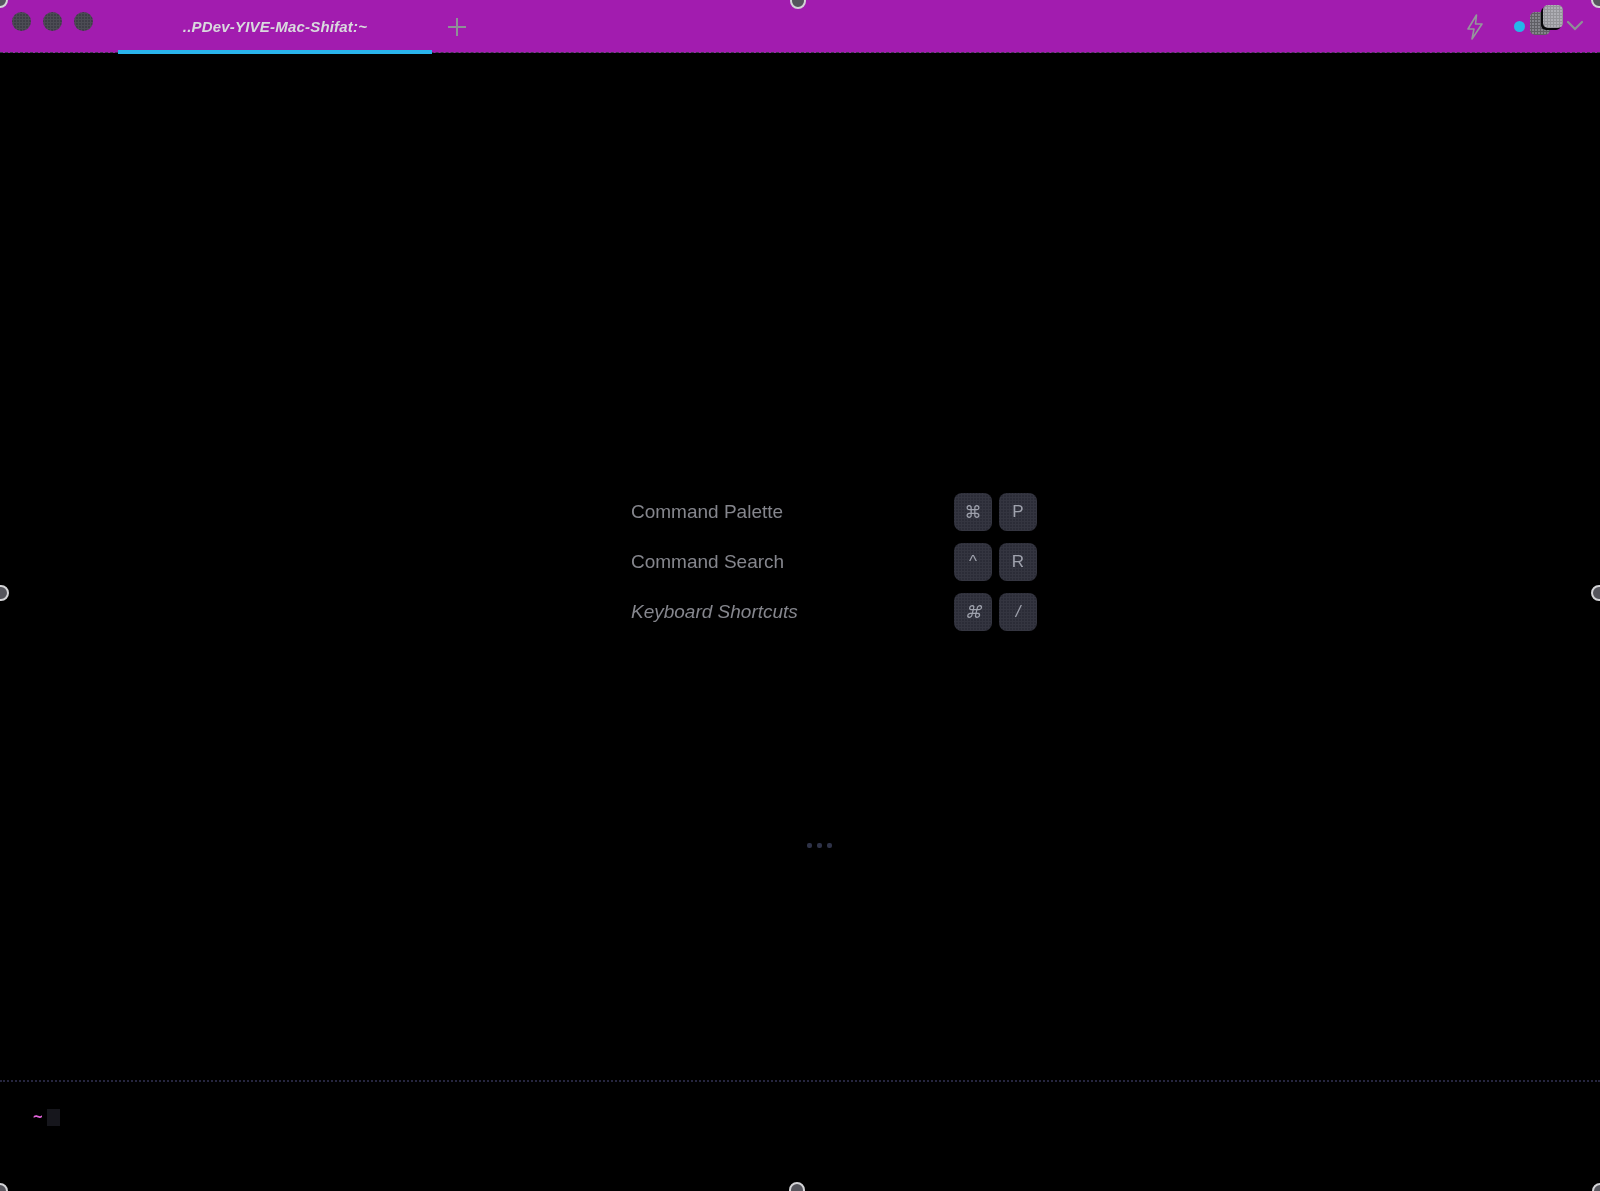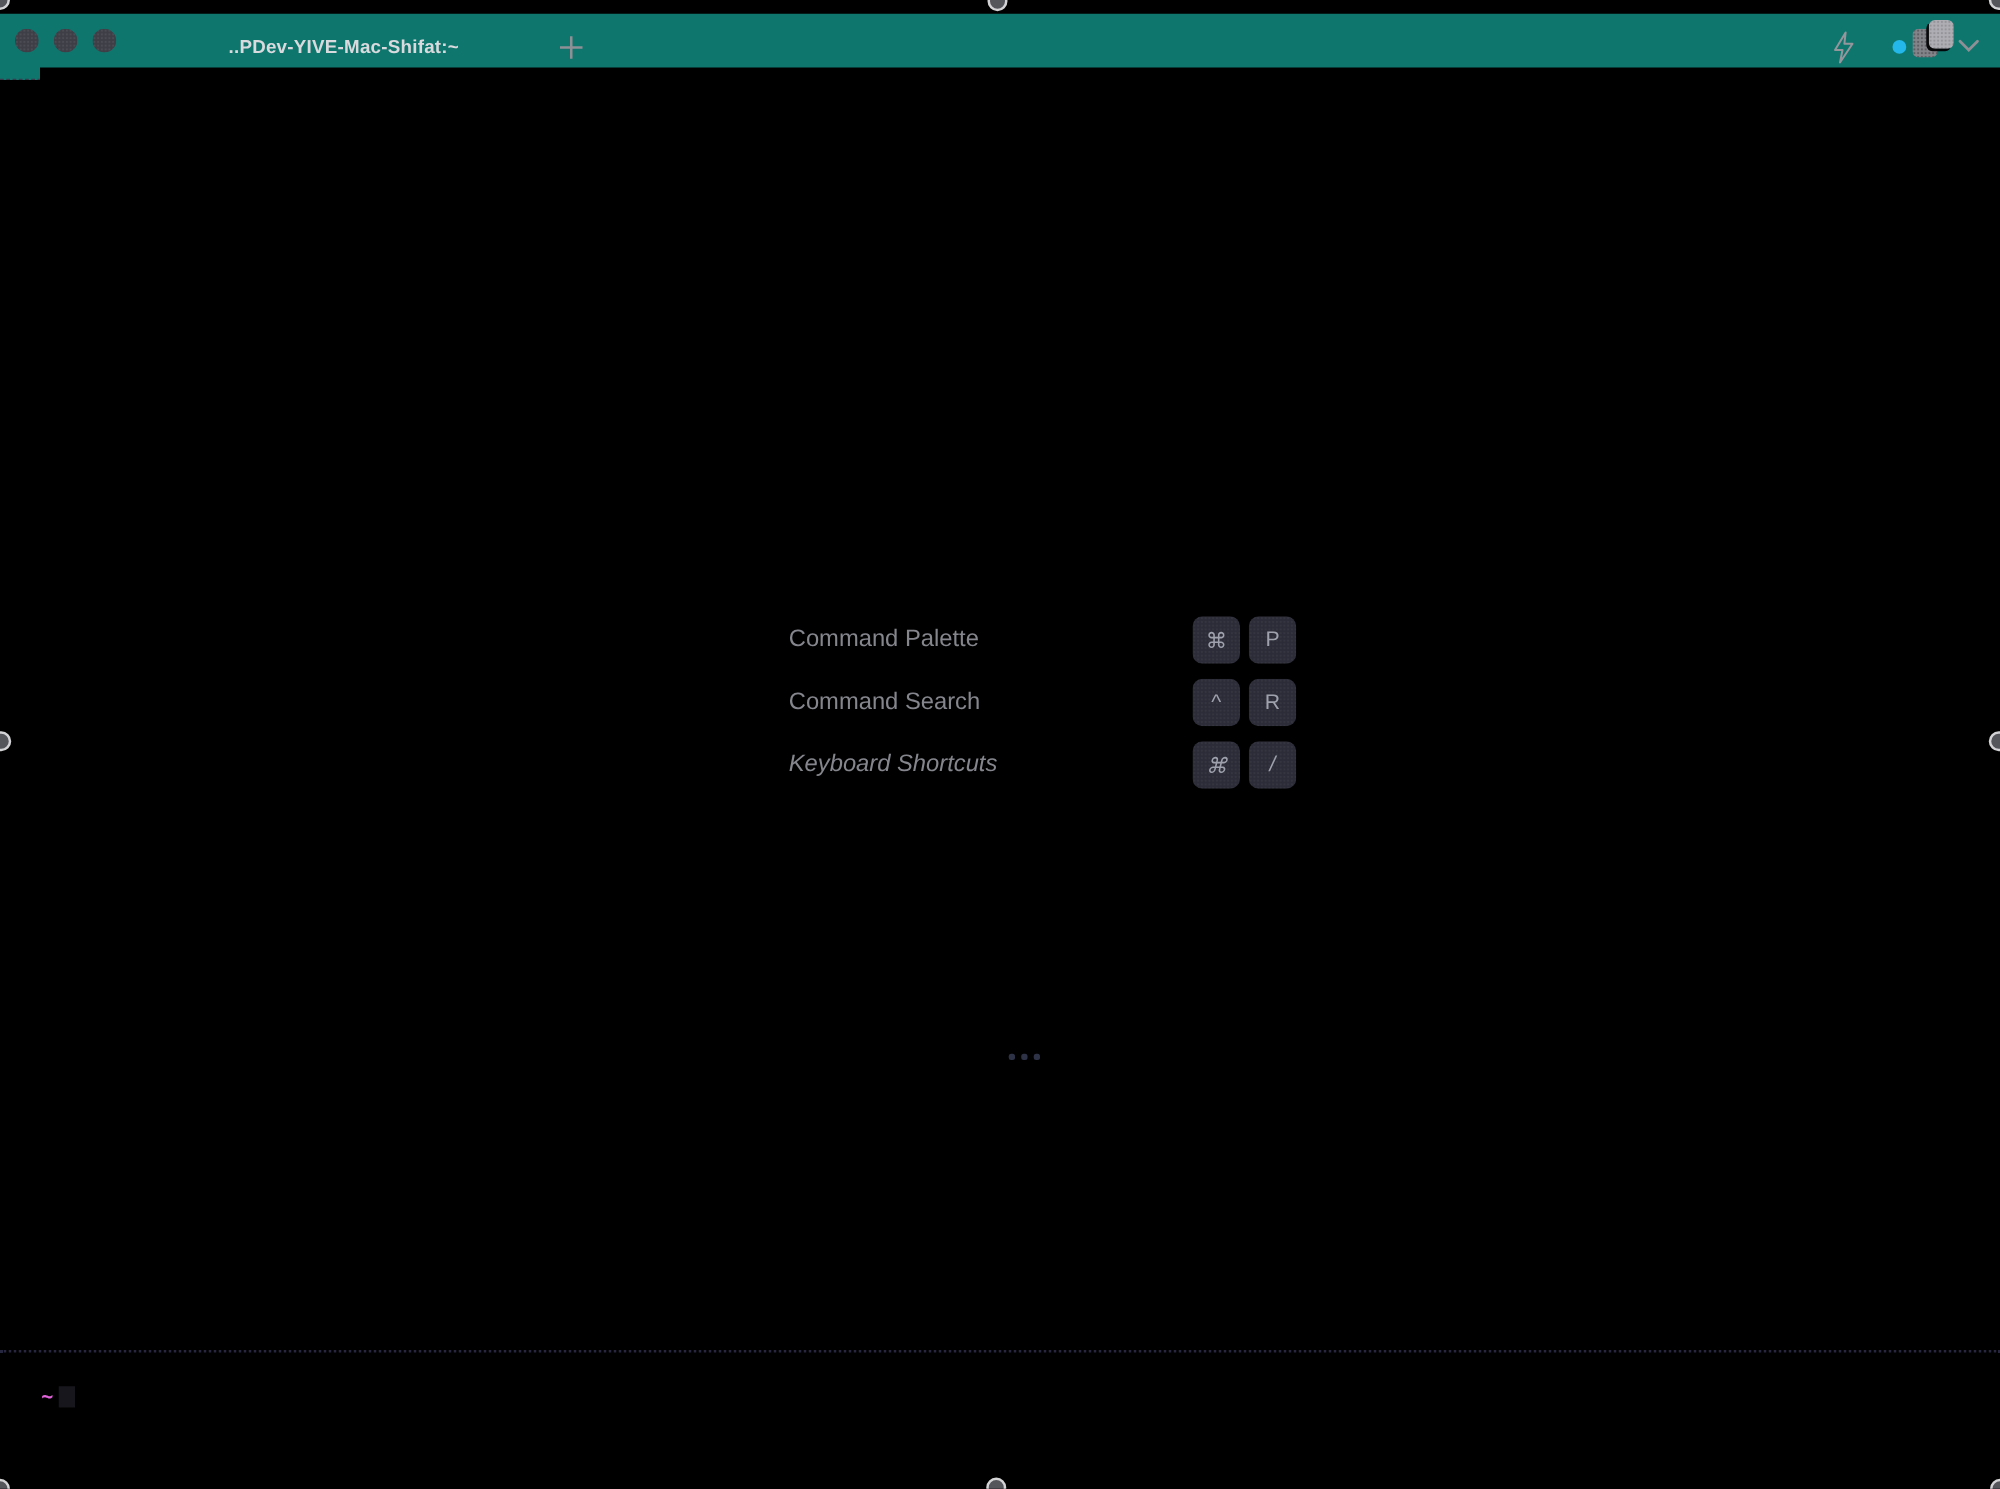--- a/index.html
+++ b/index.html
@@ -11,24 +11,25 @@
     position: relative;
     width: 1600px;
     height: 1191px;
     overflow: hidden;
     font-family: "Liberation Sans", sans-serif;
     -webkit-font-smoothing: antialiased;
   }
 
   
   .tab-bar {
-    position: absolute; left: 0; top: 11px; width: 100%; height: 53px;
-    background: #0f766e;
+    position: absolute; left: 0; top: 0; width: 100%; height: 53px;
+    background: #a21caf;
     border-bottom: 1.5px dashed #3a3a4c;
     box-sizing: border-box;
+    font-style: italic;
   }
   .traffic-lights {
     position: absolute; left: 12px; top: 12px;
     display: flex; gap: 12px;
   }
   .tl {
     width: 19px; height: 19px; border-radius: 50%;
     background-color: #3e3e47;
     background-image: radial-gradient(rgba(255,255,255,.07) 1px, transparent 1.2px);
     background-size: 3px 3px;

